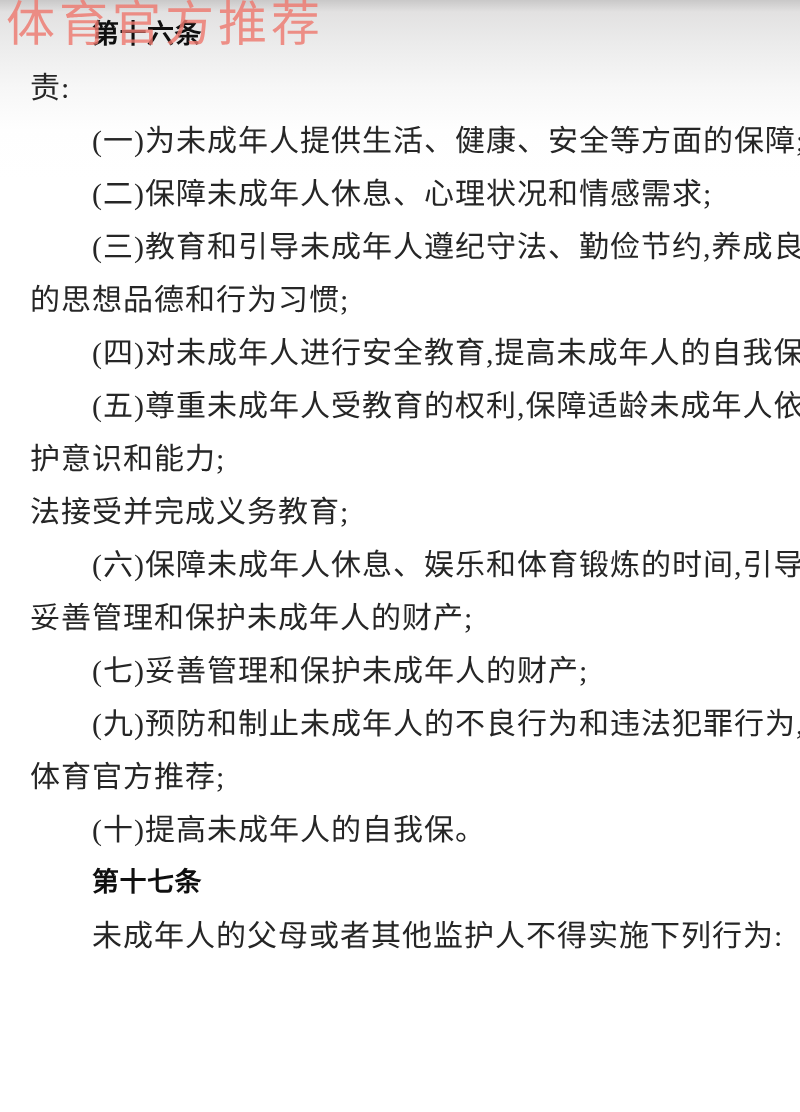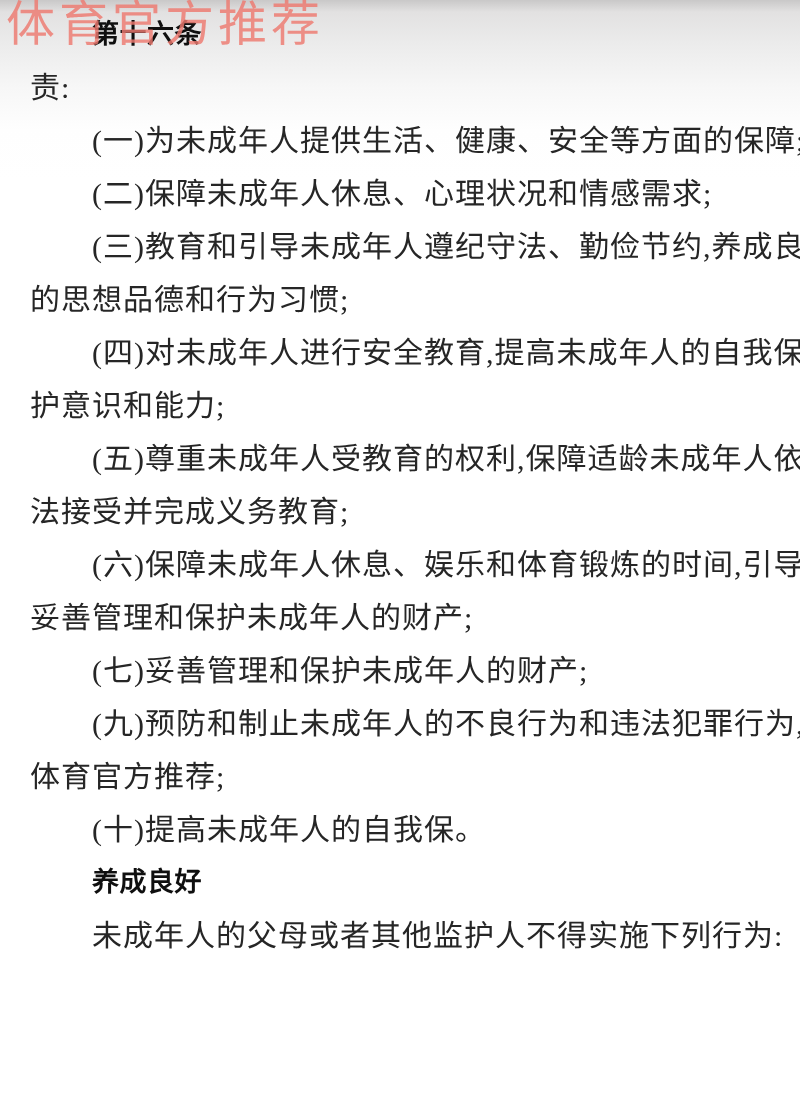--- a/index.html
+++ b/index.html
@@ -61,28 +61,28 @@
 <div class="page">
 
   <div class="content">
     <div class="line heading indent">第十六条</div>
     <div class="line">责:</div>
     <div class="line indent">(一)为未成年人提供生活、健康、安全等方面的保障;</div>
     <div class="line indent">(二)保障未成年人休息、心理状况和情感需求;</div>
     <div class="line indent">(三)教育和引导未成年人遵纪守法、勤俭节约,养成良好</div>
     <div class="line">的思想品德和行为习惯;</div>
     <div class="line indent">(四)对未成年人进行安全教育,提高未成年人的自我保</div>
+    <div class="line indent">(五)尊重未成年人受教育的权利,保障适龄未成年人依</div>
     <div class="line">护意识和能力;</div>
-    <div class="line indent">(五)尊重未成年人受教育的权利,保障适龄未成年人依</div>
     <div class="line">法接受并完成义务教育;</div>
     <div class="line indent">(六)保障未成年人休息、娱乐和体育锻炼的时间,引导未</div>
     <div class="line">妥善管理和保护未成年人的财产;</div>
     <div class="line indent">(七)妥善管理和保护未成年人的财产;</div>
     <div class="line indent">(九)预防和制止未成年人的不良行为和违法犯罪行为,</div>
     <div class="line">体育官方推荐;</div>
     <div class="line indent">(十)提高未成年人的自我保。</div>
-    <div class="line heading indent">养成良好</div>
+    <div class="line heading indent">第十七条</div>
     <div class="line indent">未成年人的父母或者其他监护人不得实施下列行为:</div>
   </div>
 
   <div class="watermark">体育官方推荐</div>
 
 </div>
 
 </body></html>

